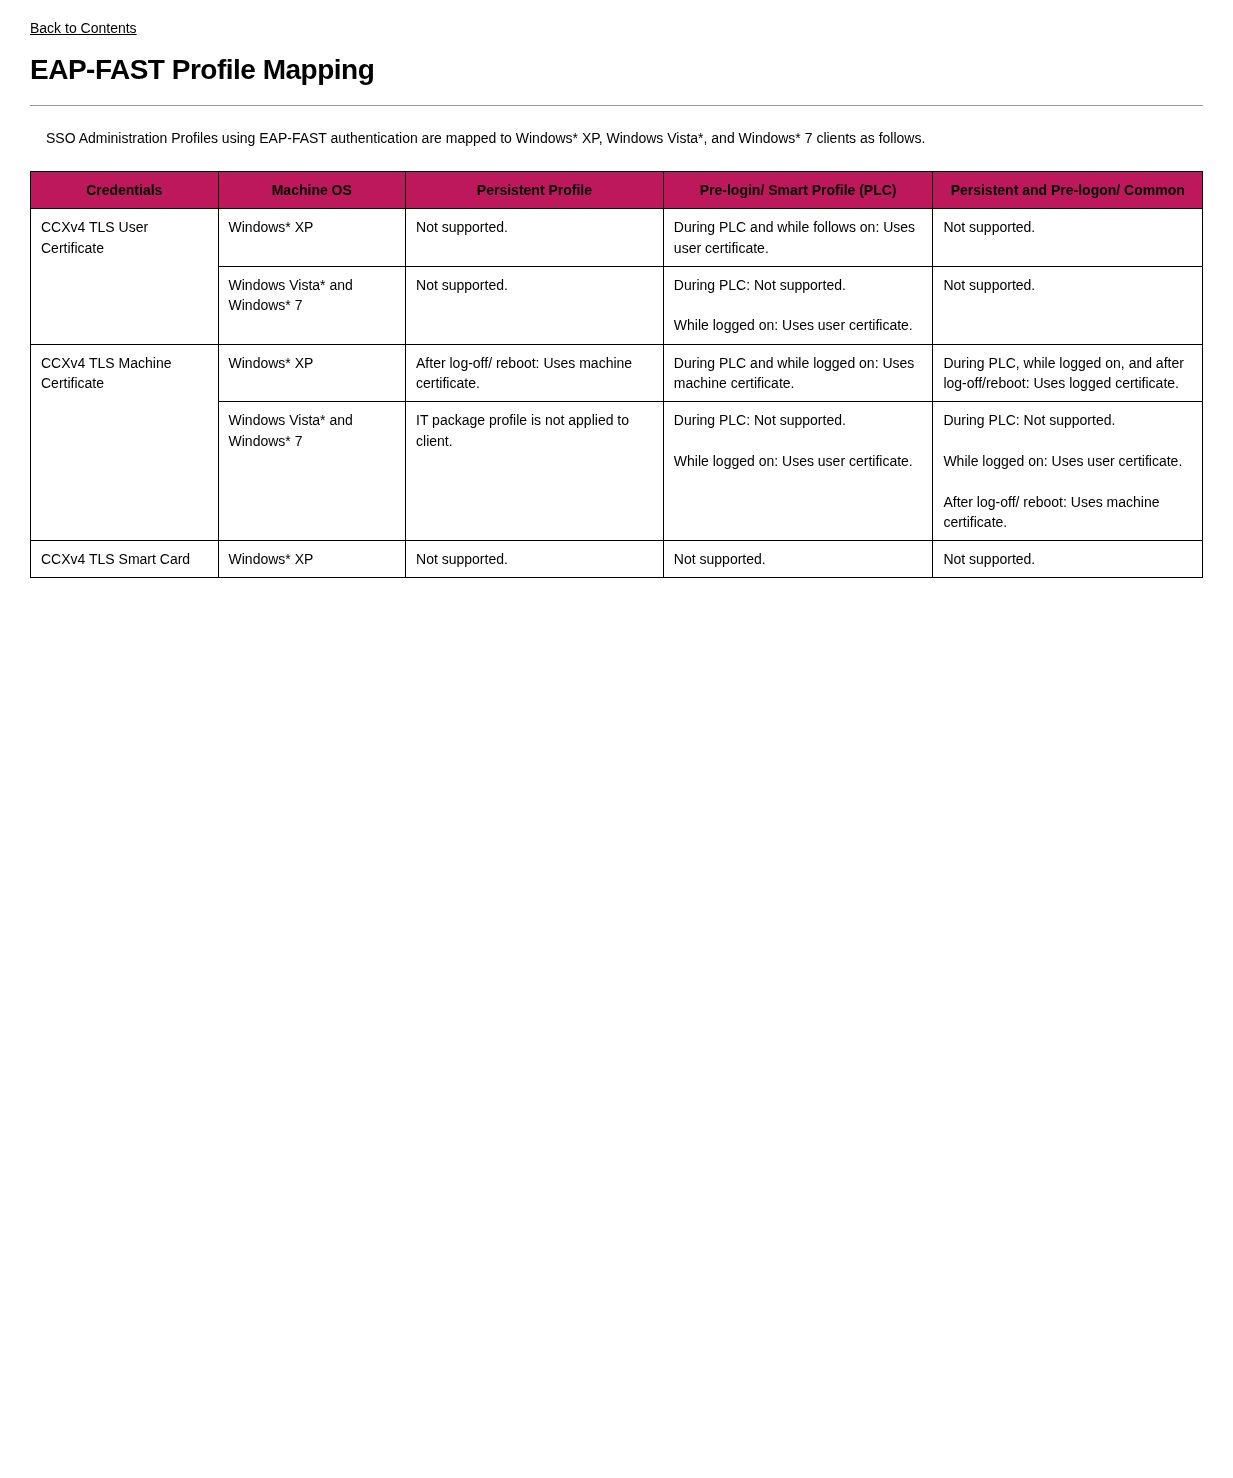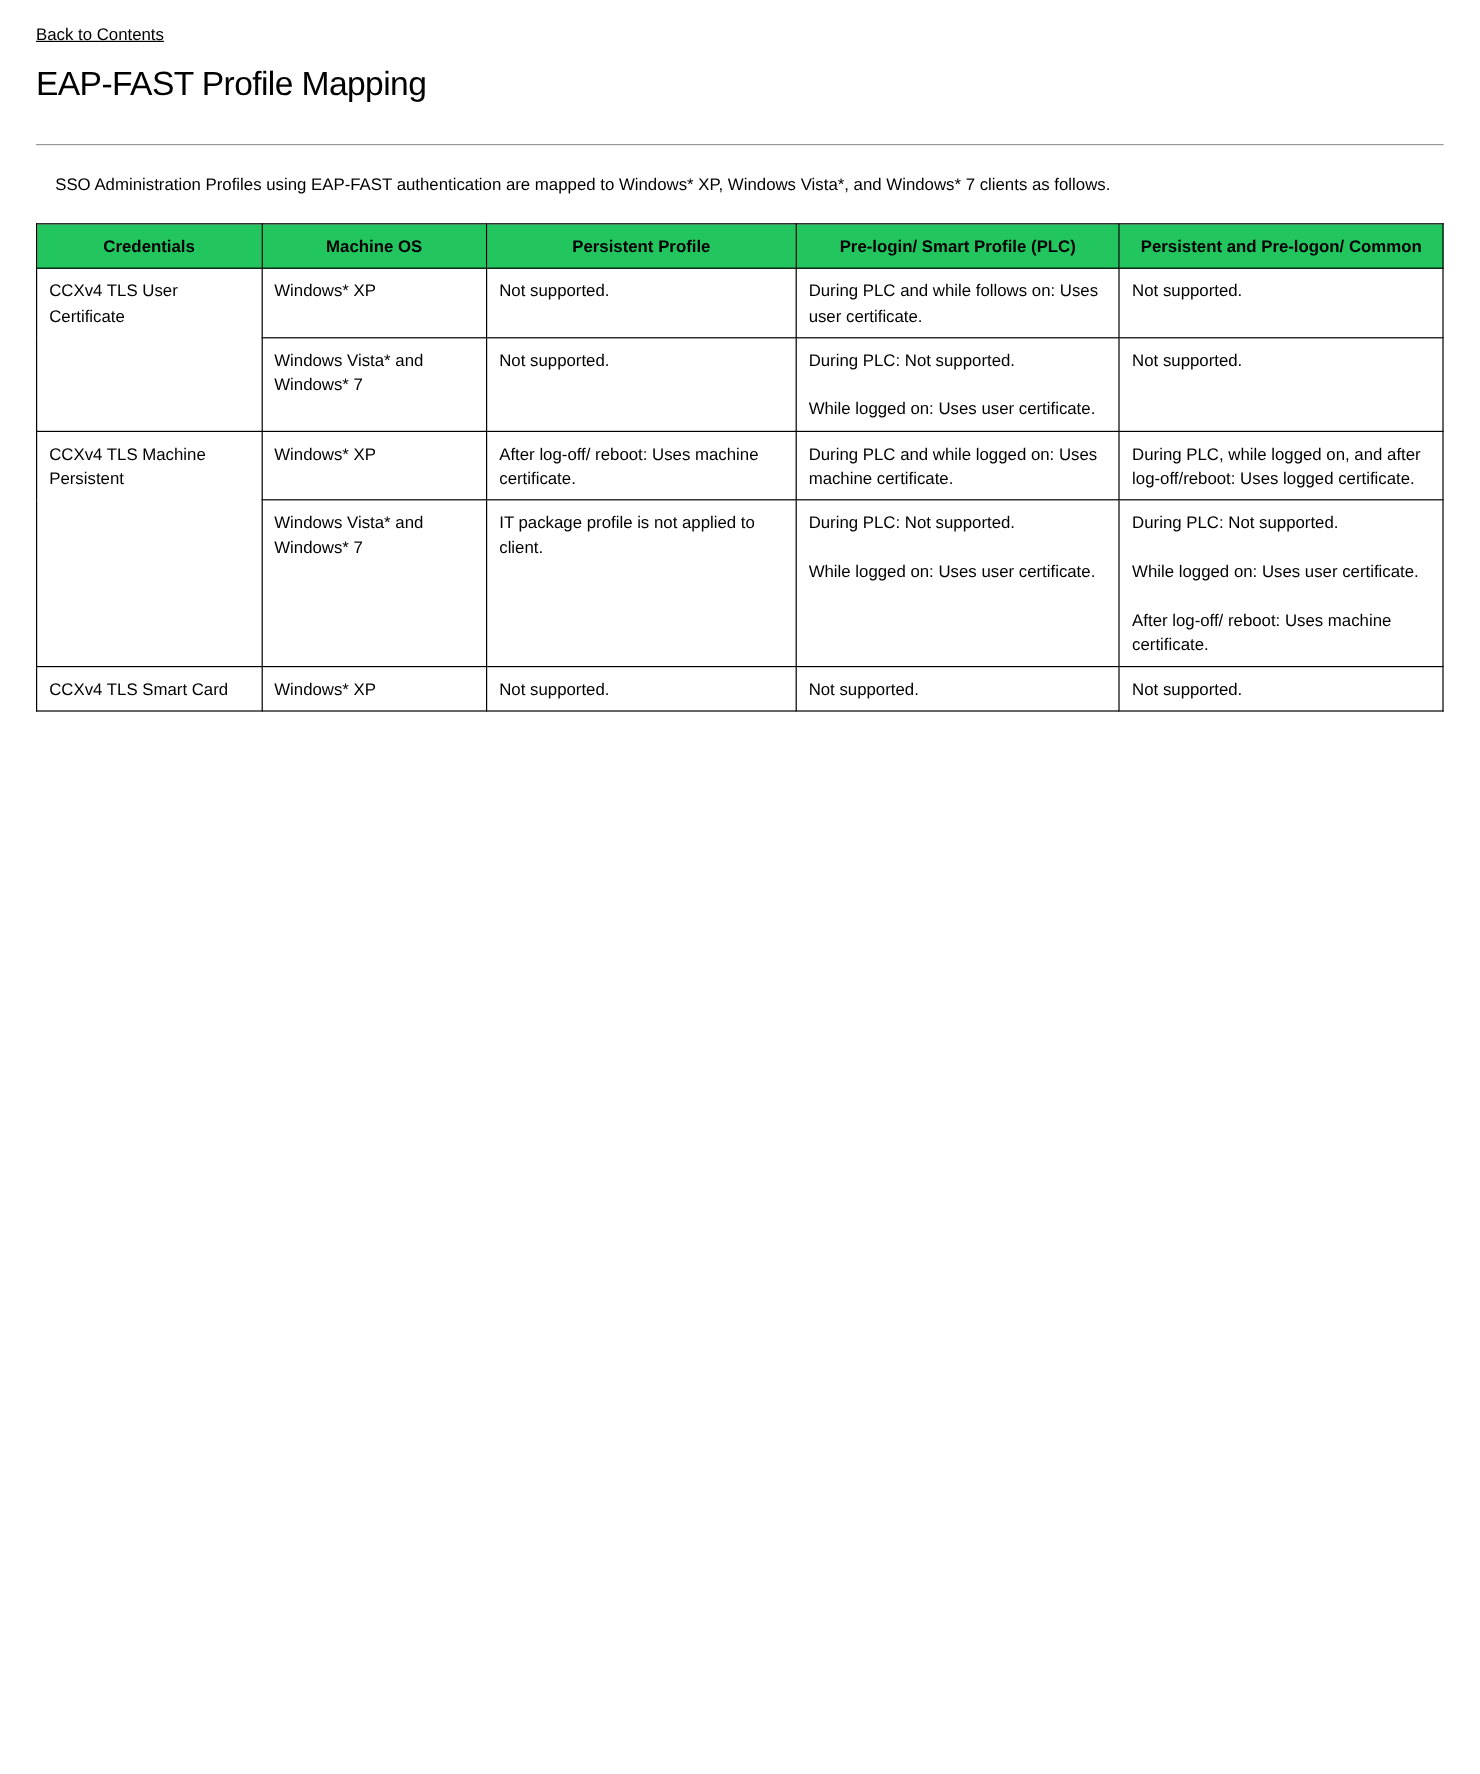--- a/index.html
+++ b/index.html
@@ -14,22 +14,22 @@
     #back-link {
       color: #000000;
       text-decoration: underline;
       cursor: pointer;
       font-size: 14px;
       display: inline-block;
       margin-bottom: 18px;
     }
     h1 {
       font-size: 28px;
-      font-weight: normal;
-      margin-bottom: 34px;
+      font-weight: bold;
+      margin-bottom: 19px;
       letter-spacing: -0.5px;
     }
     hr {
       border: none;
       border-top: 1px solid #999;
       margin-bottom: 22px;
     }
     .intro {
       font-size: 14px;
       margin-bottom: 22px;
@@ -43,21 +43,21 @@
     }
     th, td {
       border: 1px solid #000;
       padding: 8px 10px;
       vertical-align: top;
       font-size: 14px;
       line-height: 1.45;
     }
     th {
       font-weight: bold;
-      background: #22c55e;
+      background: #be185d;
     }
     col.col1 { width: 16%; }
     col.col2 { width: 16%; }
     col.col3 { width: 22%; }
     col.col4 { width: 23%; }
     col.col5 { width: 23%; }
   </style>
 </head>
 <body>
 
@@ -96,21 +96,21 @@
         <td>During PLC and while follows on: Uses user certificate.</td>
         <td>Not supported.</td>
       </tr>
       <tr>
         <td>Windows Vista* and Windows* 7</td>
         <td>Not supported.</td>
         <td>During PLC: Not supported.<br><br>While logged on: Uses user certificate.</td>
         <td>Not supported.</td>
       </tr>
       <tr>
-        <td rowspan="2">CCXv4 TLS Machine Persistent</td>
+        <td rowspan="2">CCXv4 TLS Machine Certificate</td>
         <td>Windows* XP</td>
         <td>After log-off/ reboot: Uses machine certificate.</td>
         <td>During PLC and while logged on: Uses machine certificate.</td>
         <td>During PLC, while logged on, and after log-off/reboot: Uses logged certificate.</td>
       </tr>
       <tr>
         <td>Windows Vista* and Windows* 7</td>
         <td>IT package profile is not applied to client.</td>
         <td>During PLC: Not supported.<br><br>While logged on: Uses user certificate.</td>
         <td>During PLC: Not supported.<br><br>While logged on: Uses user certificate.<br><br>After log-off/ reboot: Uses machine certificate.</td>

